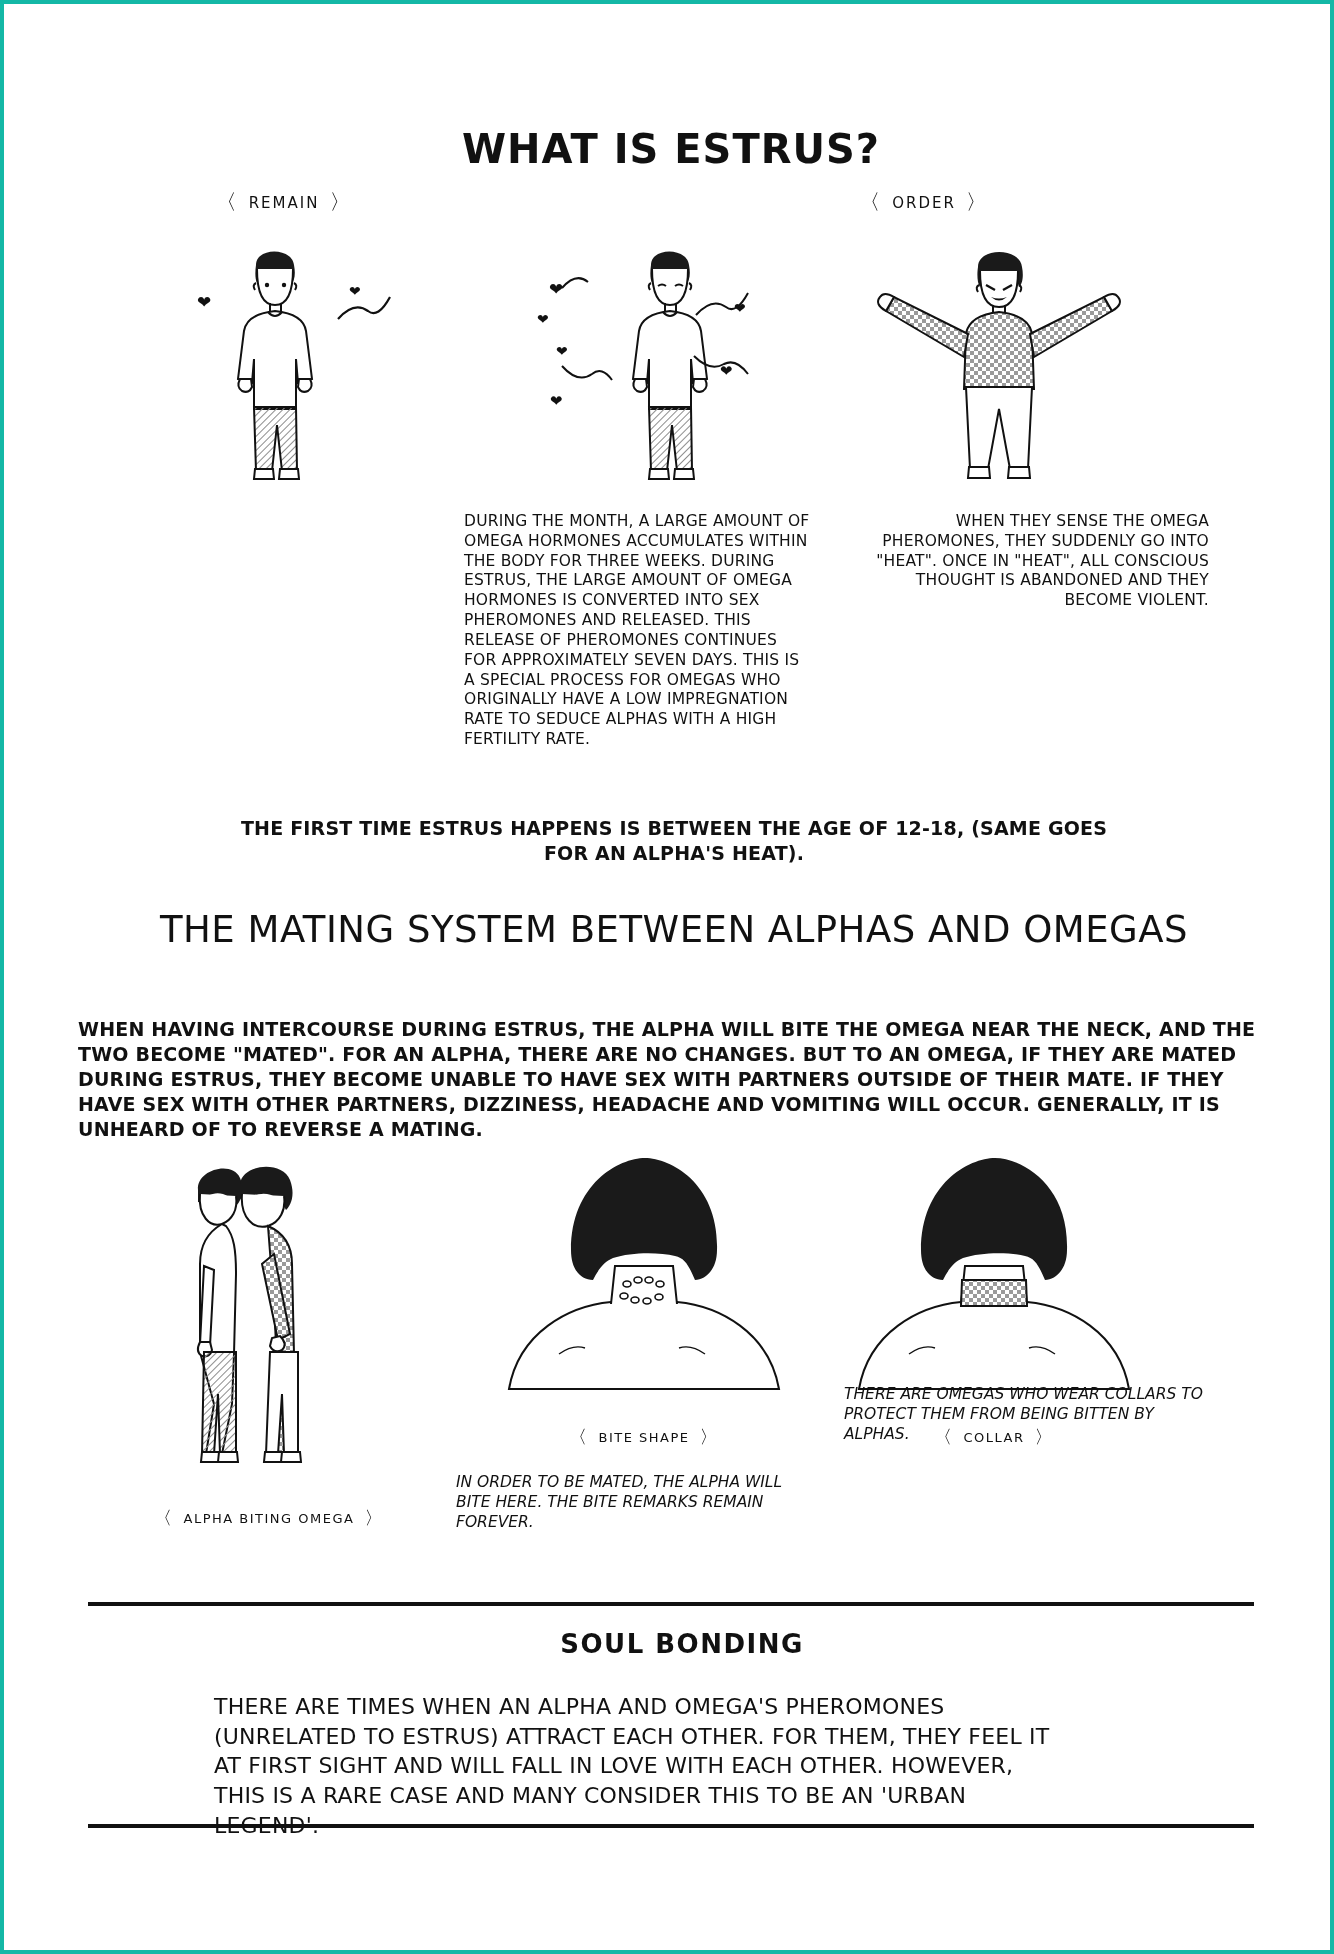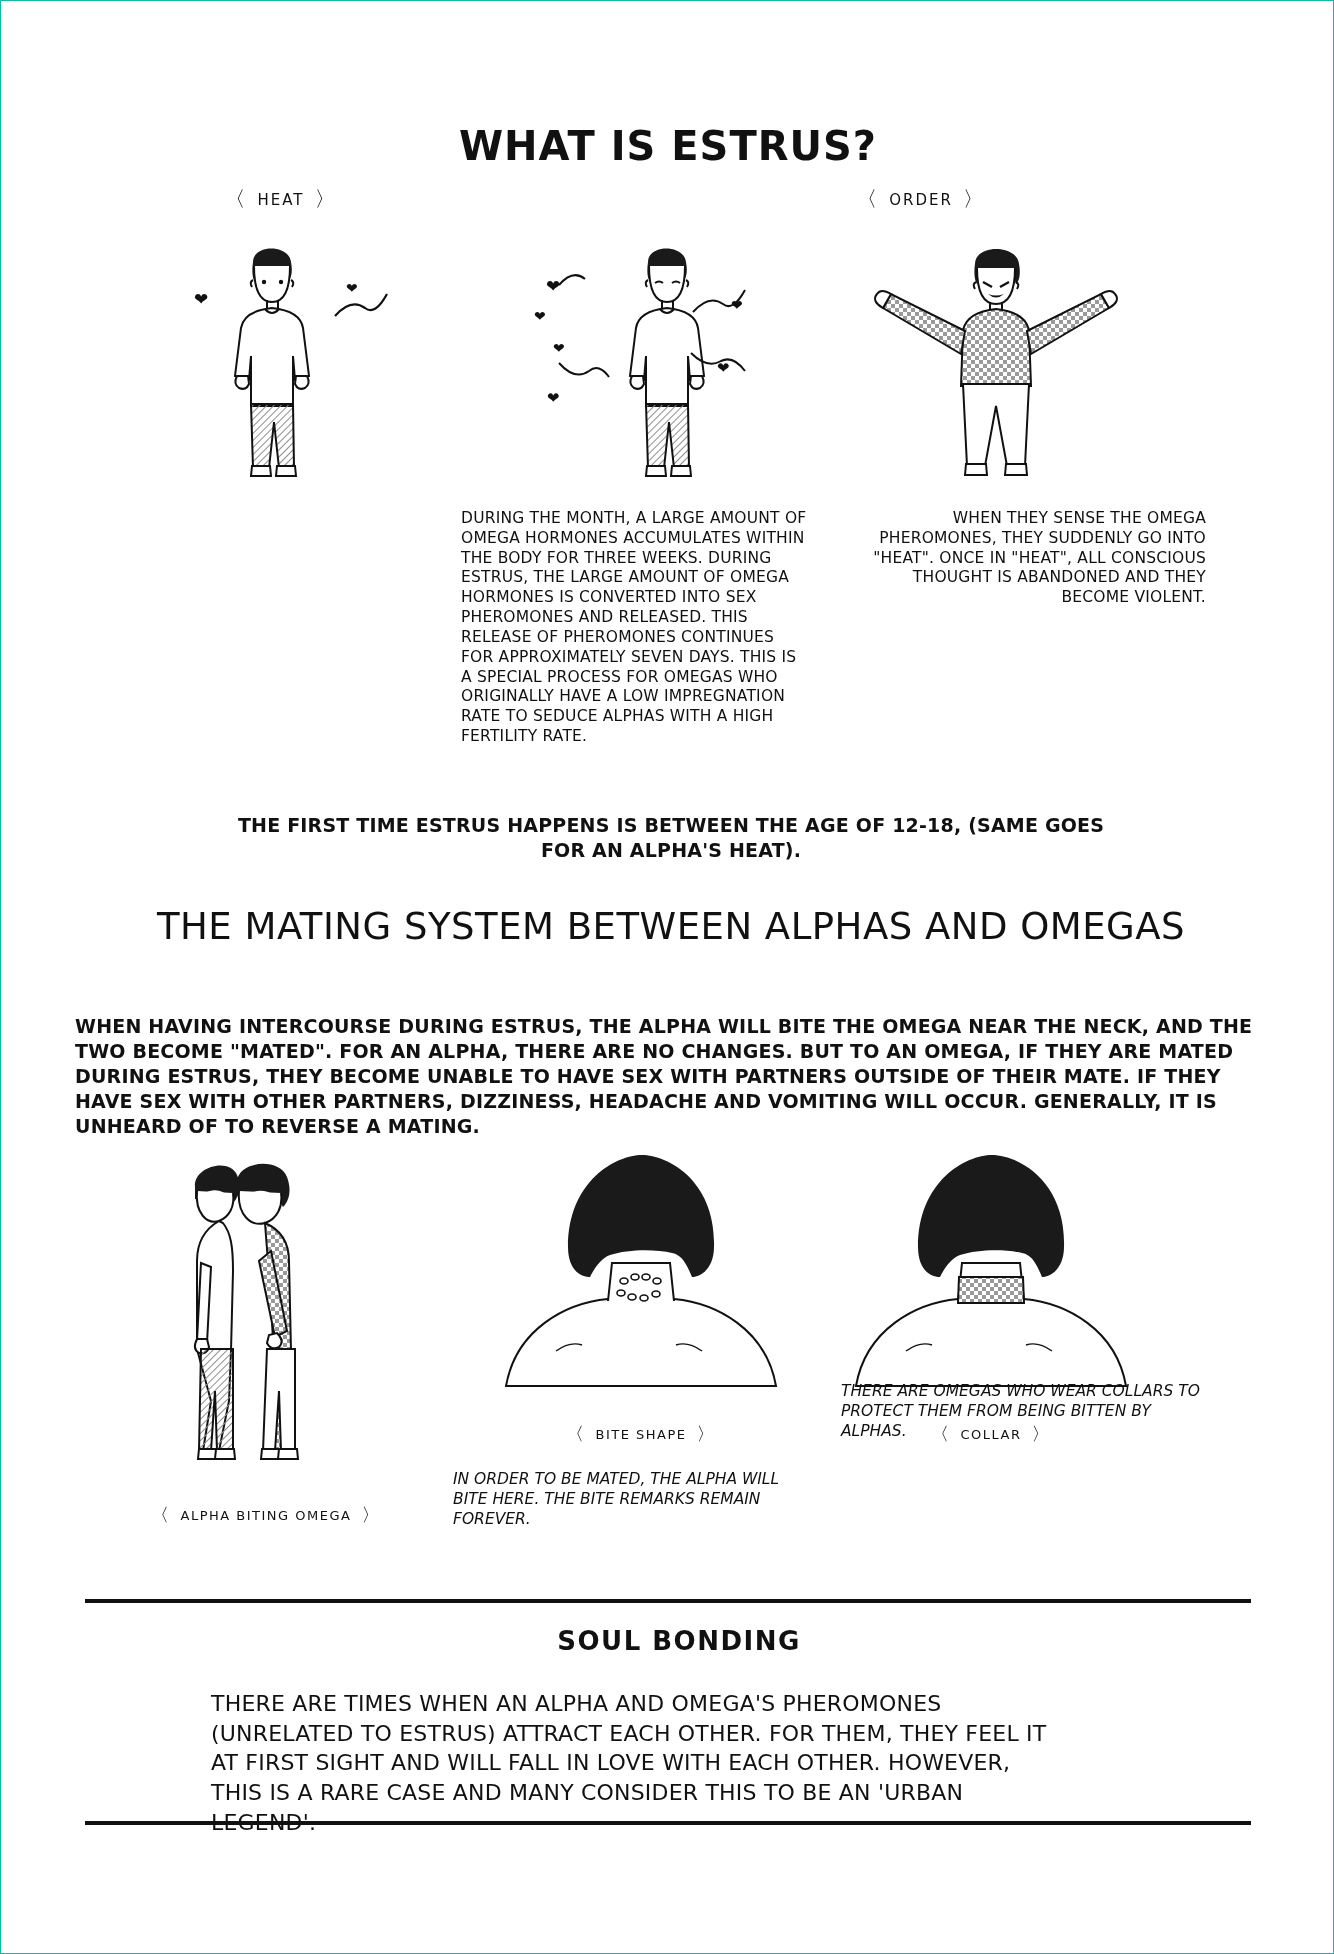--- a/index.html
+++ b/index.html
@@ -10,21 +10,21 @@
   body {
     font-family: "DejaVu Sans", sans-serif;
   }
   #page {
     position: relative;
     width: 1334px;
     height: 1954px;
     background: #ffffff;
     margin: 0 auto;
     overflow: hidden;
-    border: 1px solid #14b8a6;
+    border: 4px solid #14b8a6;
     box-sizing: border-box;
   }
   .content {
     position: absolute;
     left: 0; top: 0;
     width: 1334px;
     height: 1954px;
   }
   
   .h1 {
@@ -117,21 +117,21 @@
 <body>
 
 <div id="page">
   <div class="content">
 
     <div class="abs h1" style="left:0; top:122px; width:1334px;">WHAT IS ESTRUS?</div>
 
     <div class="abs" style="left:140px; top:188px; width:280px; text-align:center;">
       <span class="tag">
         <span class="br">〈</span>
-        <span>HEAT</span>
+        <span>REMAIN</span>
         <span class="br">〉</span>
       </span>
     </div>
     <div class="abs" style="left:780px; top:188px; width:280px; text-align:center;">
       <span class="tag">
         <span class="br">〈</span>
         <span>ORDER</span>
         <span class="br">〉</span>
       </span>
     </div>

